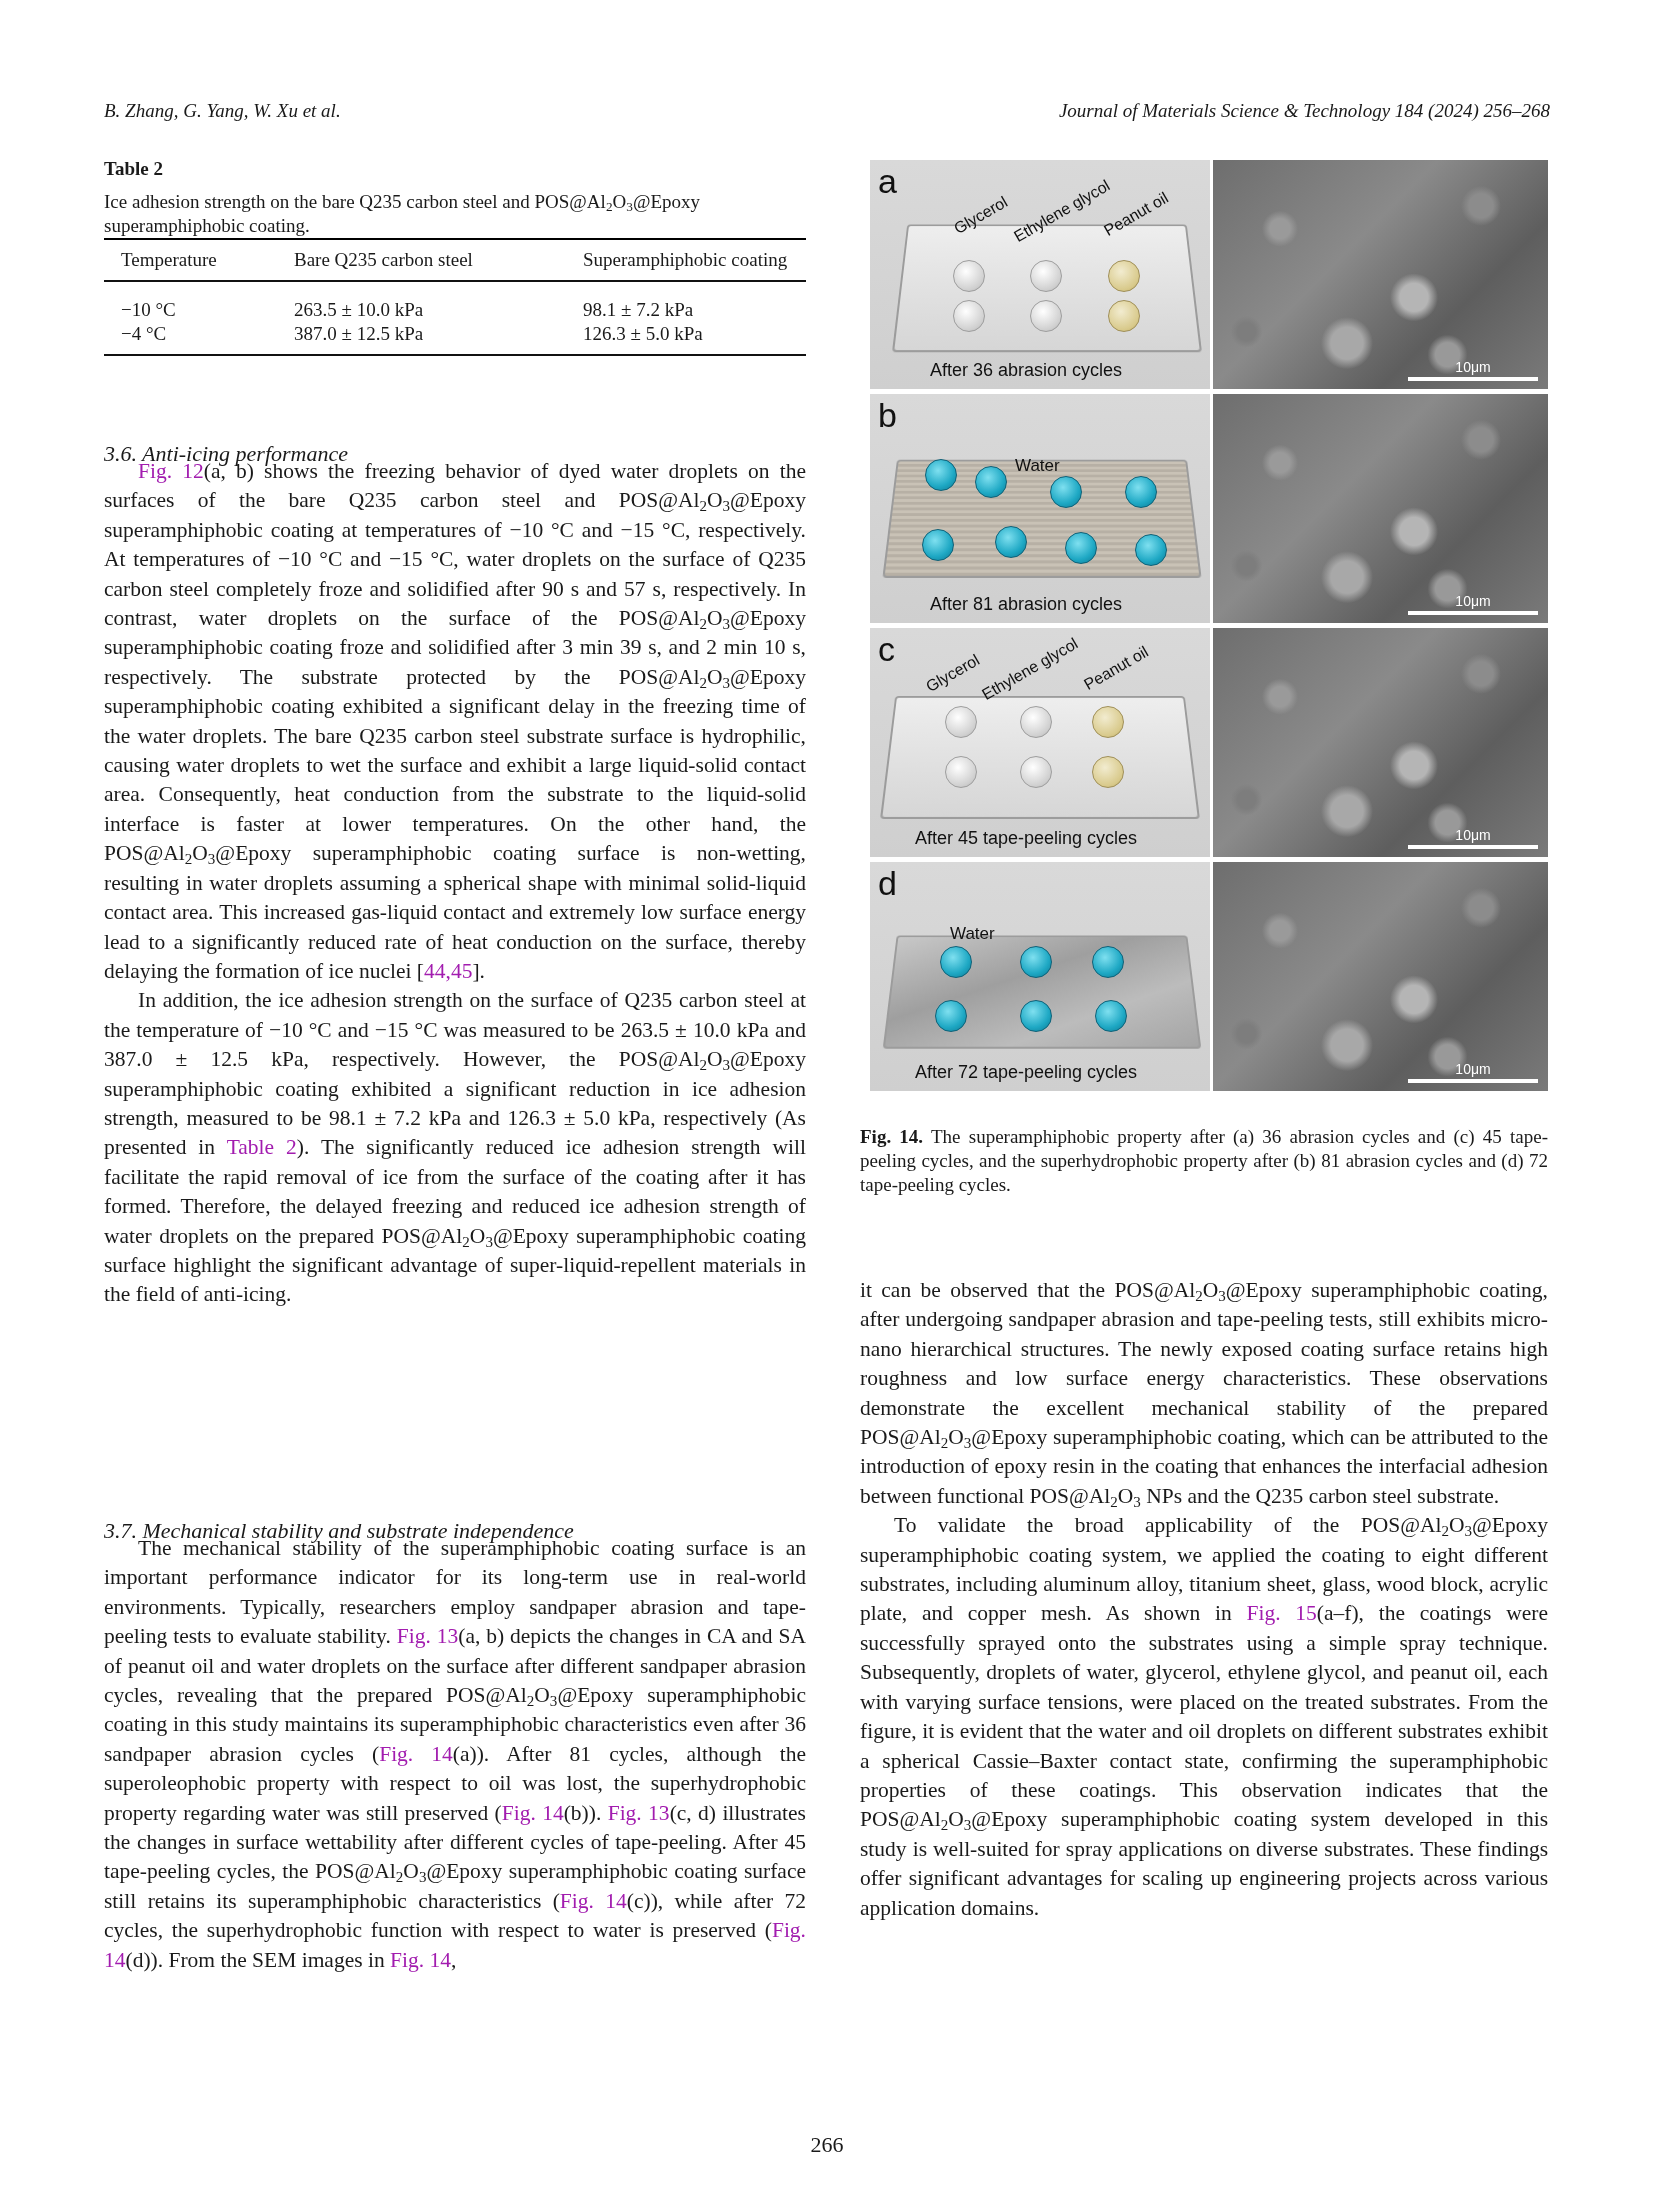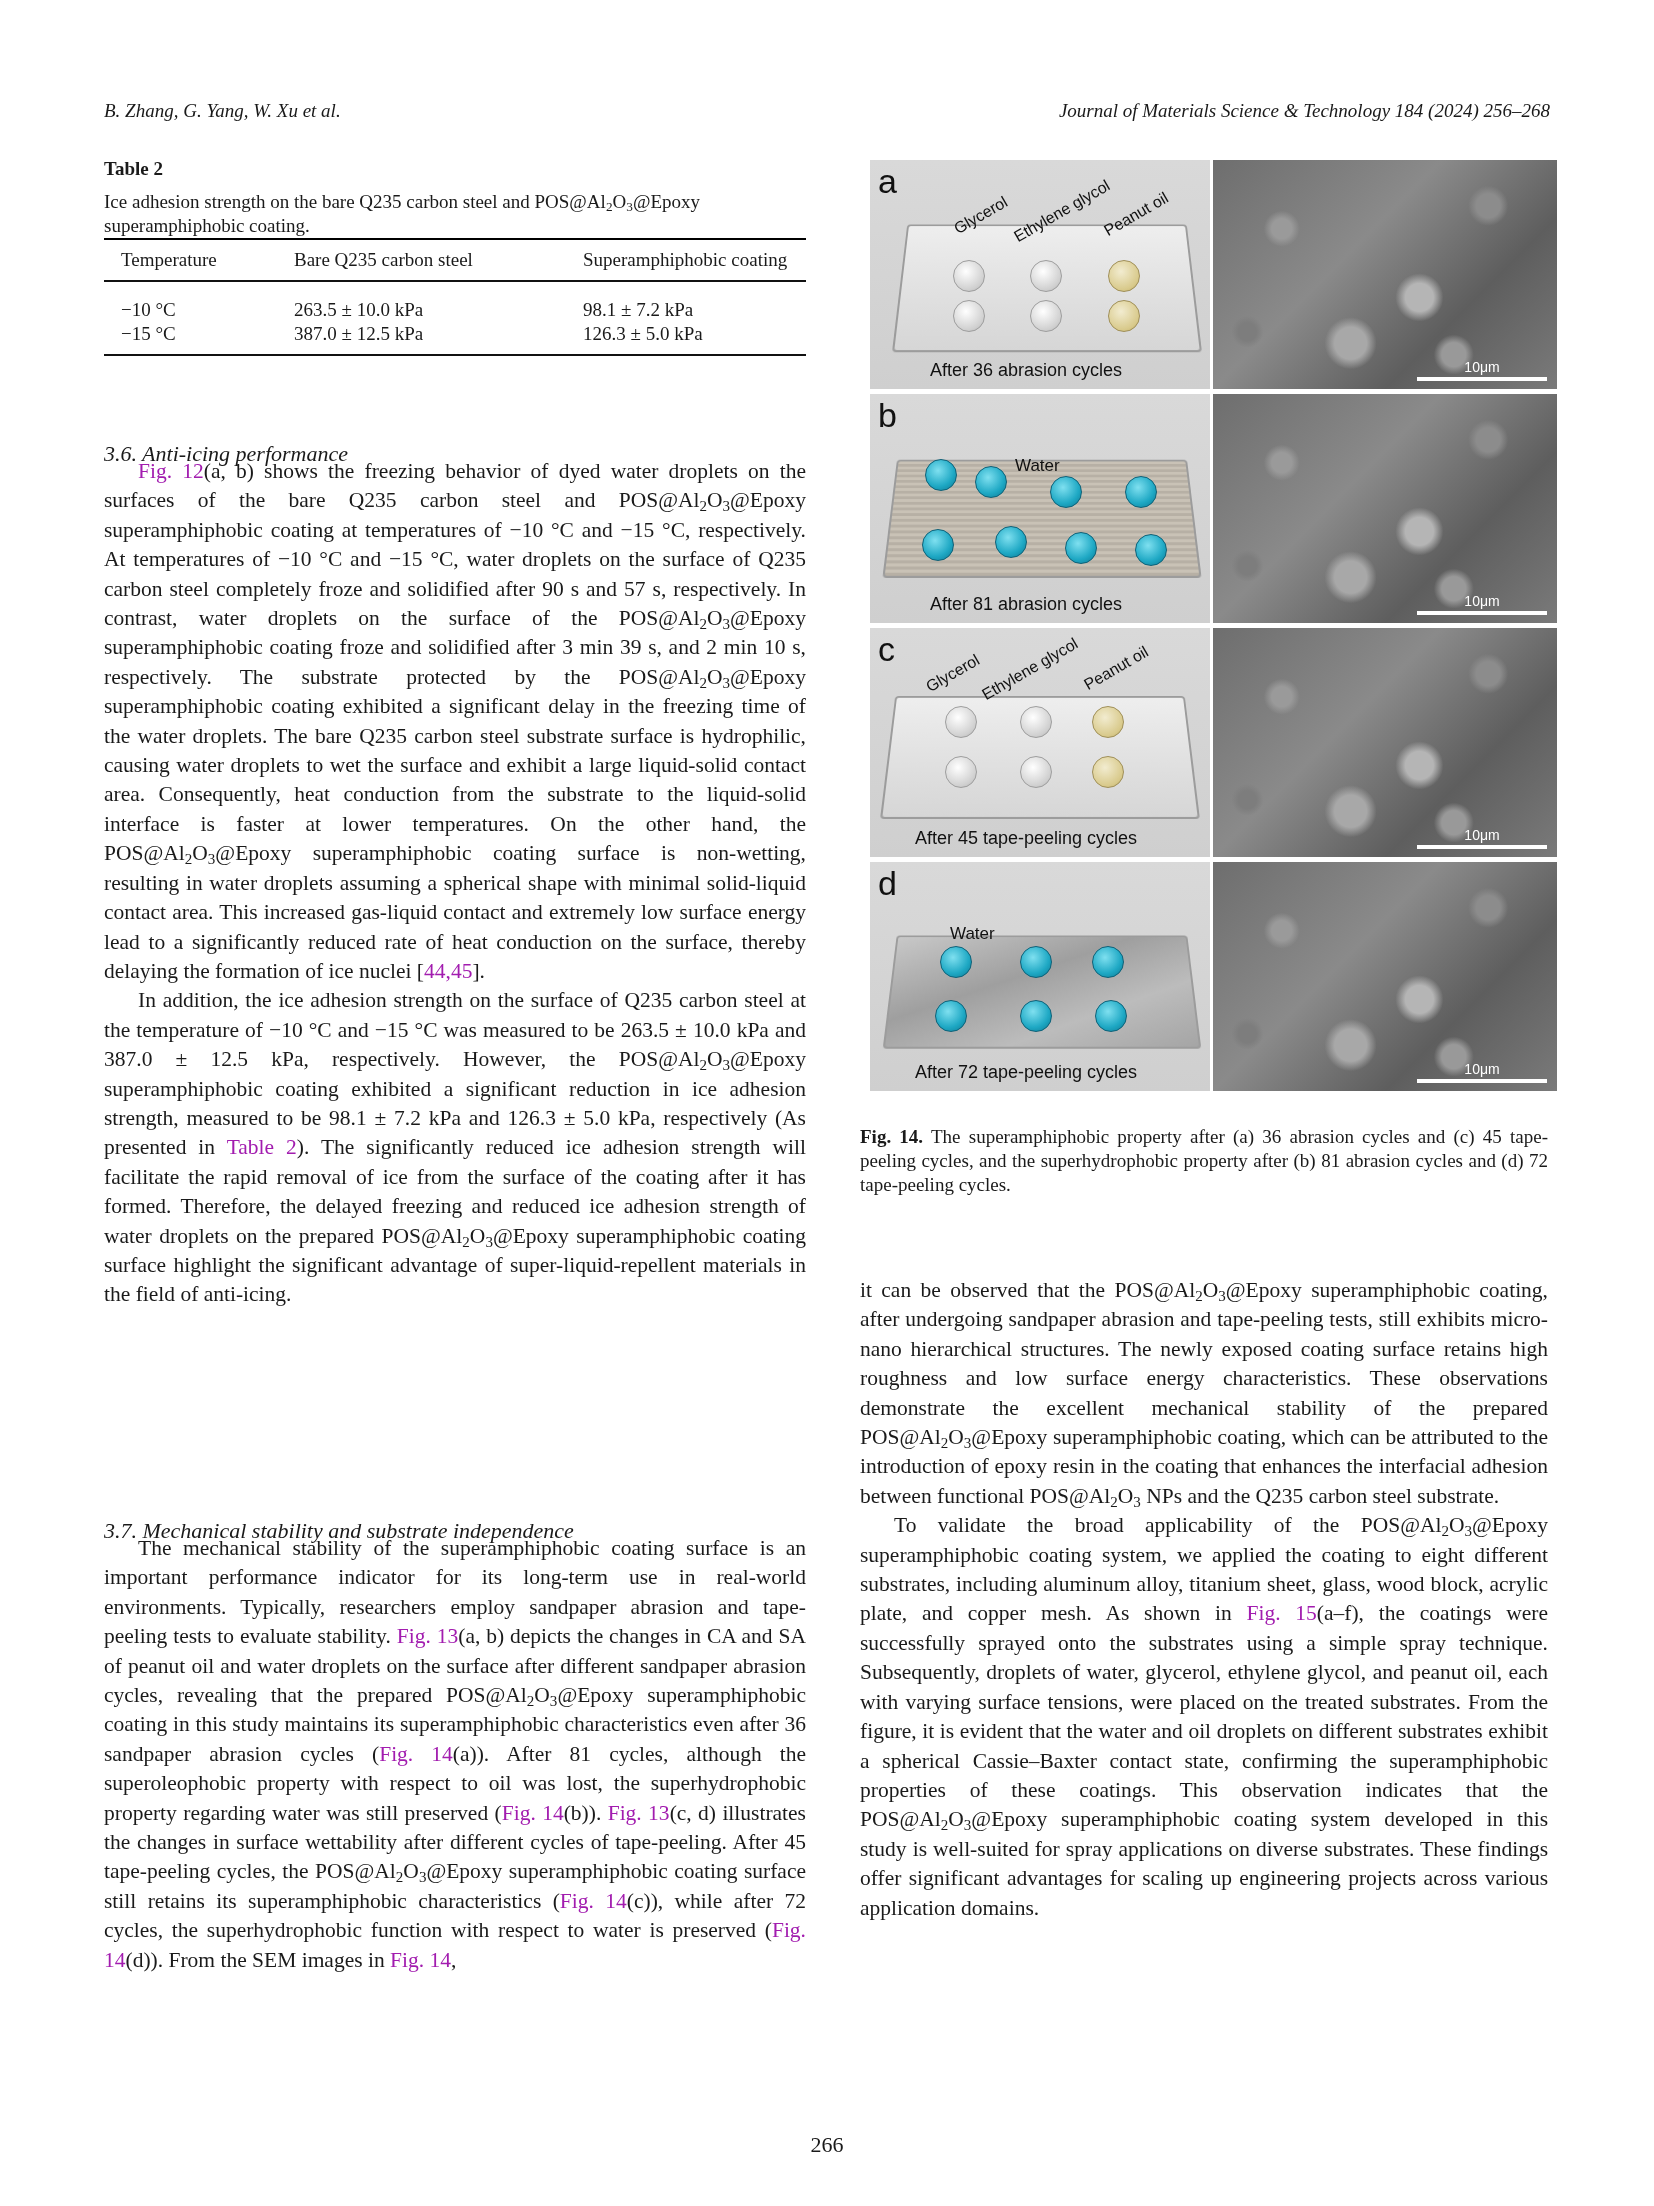--- a/index.html
+++ b/index.html
@@ -34,21 +34,21 @@
   .panel { position: absolute; left: 0; width: 678px; height: 229px; }
   .photo { position: absolute; left: 0; top: 0; width: 340px; height: 229px; background: linear-gradient(180deg,#d9d9d9 0%,#cfcfcf 100%); overflow: hidden; }
   .sem { position: absolute; left: 343px; top: 0; width: 335px; height: 229px; overflow: hidden;
          background:
           radial-gradient(circle at 20% 30%, #9a9a9a 0 10px, transparent 18px),
           radial-gradient(circle at 60% 60%, #b5b5b5 0 14px, transparent 24px),
           radial-gradient(circle at 80% 20%, #8c8c8c 0 12px, transparent 20px),
           radial-gradient(circle at 40% 80%, #a8a8a8 0 16px, transparent 26px),
           radial-gradient(circle at 10% 75%, #7d7d7d 0 9px, transparent 16px),
           radial-gradient(circle at 70% 85%, #999 0 12px, transparent 20px),
-          linear-gradient(135deg,#6e6e6e,#8a8a8a 40%,#5e5e5e 70%,#7a7a7a); padding-left: 9px; }
+          linear-gradient(135deg,#6e6e6e,#8a8a8a 40%,#5e5e5e 70%,#7a7a7a); }
   .panel-letter { position: absolute; left: 8px; top: 2px; font-family: "Liberation Sans", sans-serif; font-size: 34px; color: #111; }
   .plate { position: absolute; left: 30px; top: 58px; width: 290px; height: 130px; background: linear-gradient(180deg,#eeeeee,#d6d6d6); border: 2px solid #9c9c9c; transform: perspective(400px) rotateX(18deg); border-radius: 4px; }
   .plate.metal { background: repeating-linear-gradient(0deg,#b7b0a5 0 3px,#c9c2b6 3px 6px); }
   .plate.dark { background: linear-gradient(160deg,#c8c8c8,#9f9f9f 40%,#bcbcbc 70%,#a5a5a5); }
   .drop { position: absolute; width: 30px; height: 30px; border-radius: 50%; }
   .drop.clear { background: radial-gradient(circle at 40% 35%, #ffffff, #cfcfcf 70%, #a9a9a9); border: 1px solid #9d9d9d; }
   .drop.oil { background: radial-gradient(circle at 40% 35%, #f2ecd0, #d8c98a 70%, #b3a261); border: 1px solid #9f8f58; }
   .drop.water { background: radial-gradient(circle at 40% 35%, #7fe0f0, #1ea8c4 60%, #0c7690); border: 1px solid #0d6178; }
   .liq-label { position: absolute; font-family: "Liberation Sans", sans-serif; font-size: 16px; color: #111; transform-origin: left bottom; transform: rotate(-30deg); white-space: nowrap; }
   .water-label { position: absolute; font-family: "Liberation Sans", sans-serif; font-size: 17px; color: #111; }
@@ -75,21 +75,21 @@
       <th>Superamphiphobic coating</th>
     </tr>
   </thead>
   <tbody>
     <tr>
       <td>−10 °C</td>
       <td>263.5 ± 10.0 kPa</td>
       <td>98.1 ± 7.2 kPa</td>
     </tr>
     <tr>
-      <td>−15 °C</td>
+      <td>−4 °C</td>
       <td>387.0 ± 12.5 kPa</td>
       <td>126.3 ± 5.0 kPa</td>
     </tr>
   </tbody>
 </table>
 
 <div class="section-title" style="top:400px;">3.6. Anti-icing performance</div>
 
 <div class="col col-left" style="top:457px;">
   <p class="para"><a class="link">Fig. 12</a>(a, b) shows the freezing behavior of dyed water droplets on the surfaces of the bare Q235 carbon steel and POS@Al<sub>2</sub>O<sub>3</sub>@Epoxy superamphiphobic coating at temperatures of −10 °C and −15 °C, respectively. At temperatures of −10 °C and −15 °C, water droplets on the surface of Q235 carbon steel completely froze and solidified after 90 s and 57 s, respectively. In contrast, water droplets on the surface of the POS@Al<sub>2</sub>O<sub>3</sub>@Epoxy superamphiphobic coating froze and solidified after 3 min 39 s, and 2 min 10 s, respectively. The substrate protected by the POS@Al<sub>2</sub>O<sub>3</sub>@Epoxy superamphiphobic coating exhibited a significant delay in the freezing time of the water droplets. The bare Q235 carbon steel substrate surface is hydrophilic, causing water droplets to wet the surface and exhibit a large liquid-solid contact area. Consequently, heat conduction from the substrate to the liquid-solid interface is faster at lower temperatures. On the other hand, the POS@Al<sub>2</sub>O<sub>3</sub>@Epoxy superamphiphobic coating surface is non-wetting, resulting in water droplets assuming a spherical shape with minimal solid-liquid contact area. This increased gas-liquid contact and extremely low surface energy lead to a significantly reduced rate of heat conduction on the surface, thereby delaying the formation of ice nuclei [<a class="link">44,45</a>].</p>

